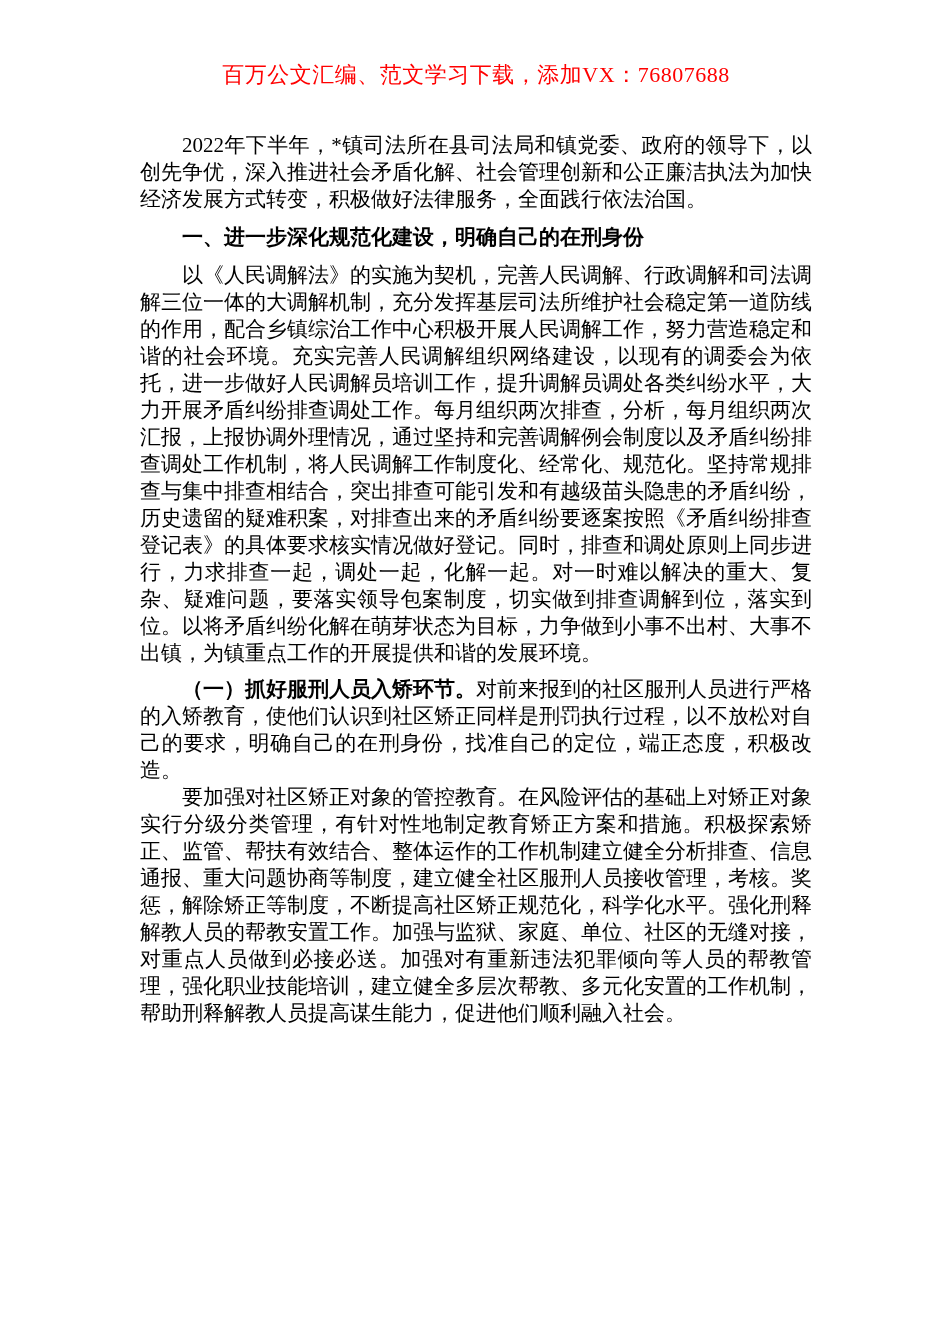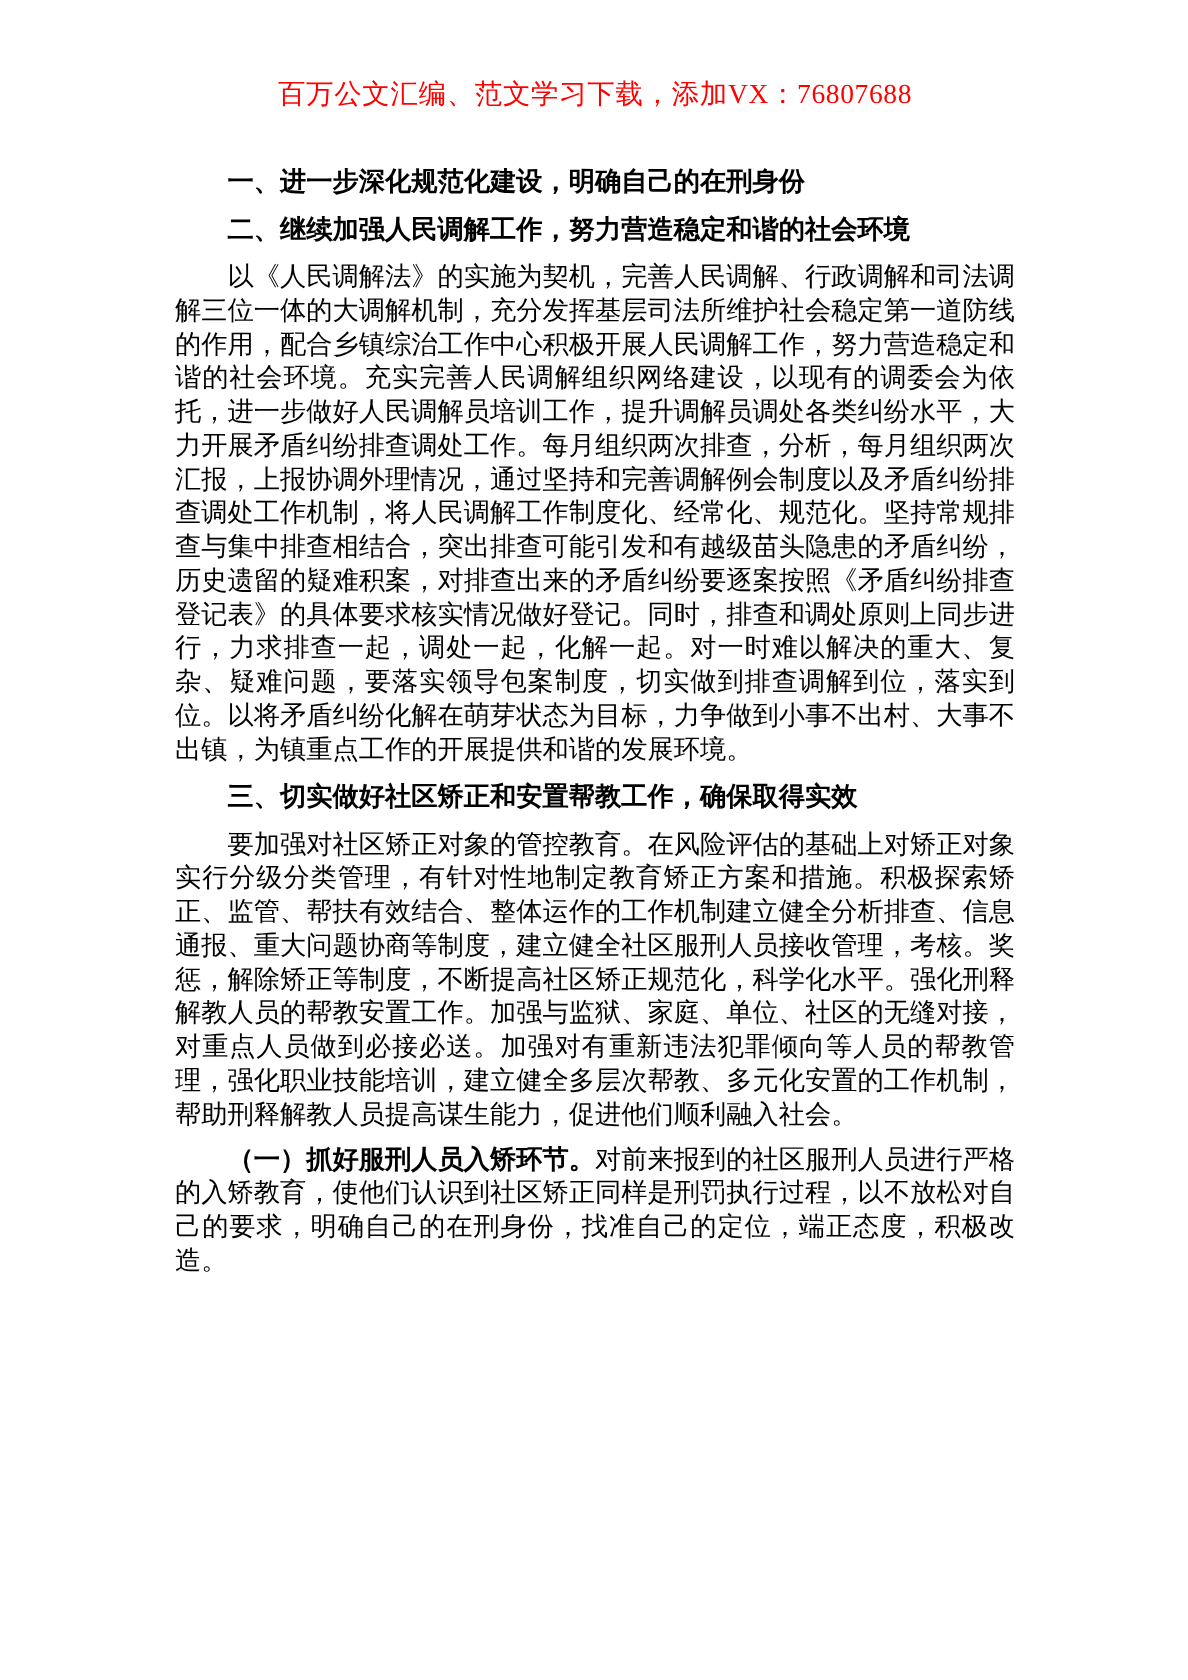--- a/index.html
+++ b/index.html
@@ -43,20 +43,19 @@
   .doc strong {
     font-weight: bold;
   }
 </style>
 </head>
 <body>
 
 <div class="page" style="color: rgb(0, 0, 0);">
   <div class="notice" style="color: rgb(255, 0, 0);">百万公文汇编、范文学习下载，添加VX：76807688</div>
   <div class="doc" id="doc-body">
+      <p class="body">2022年下半年，*镇司法所在县司法局和镇党委、政府的领导下，以创先争优，深入推进社会矛盾化解、社会管理创新和公正廉洁执法为加快经济发展方式转变，积极做好法律服务，全面践行依法治国。</p>
       <p class="heading">一、进一步深化规范化建设，明确自己的在刑身份</p>
-      <p class="heading">二、继续加强人民调解工作，努力营造稳定和谐的社会环境</p>
       <p class="body">以《人民调解法》的实施为契机，完善人民调解、行政调解和司法调解三位一体的大调解机制，充分发挥基层司法所维护社会稳定第一道防线的作用，配合乡镇综治工作中心积极开展人民调解工作，努力营造稳定和谐的社会环境。充实完善人民调解组织网络建设，以现有的调委会为依托，进一步做好人民调解员培训工作，提升调解员调处各类纠纷水平，大力开展矛盾纠纷排查调处工作。每月组织两次排查，分析，每月组织两次汇报，上报协调外理情况，通过坚持和完善调解例会制度以及矛盾纠纷排查调处工作机制，将人民调解工作制度化、经常化、规范化。坚持常规排查与集中排查相结合，突出排查可能引发和有越级苗头隐患的矛盾纠纷，历史遗留的疑难积案，对排查出来的矛盾纠纷要逐案按照《矛盾纠纷排查登记表》的具体要求核实情况做好登记。同时，排查和调处原则上同步进行，力求排查一起，调处一起，化解一起。对一时难以解决的重大、复杂、疑难问题，要落实领导包案制度，切实做到排查调解到位，落实到位。以将矛盾纠纷化解在萌芽状态为目标，力争做到小事不出村、大事不出镇，为镇重点工作的开展提供和谐的发展环境。</p>
-      <p class="heading">三、切实做好社区矫正和安置帮教工作，确保取得实效</p>
+      <p class="body sub"><strong>（一）抓好服刑人员入矫环节。</strong>对前来报到的社区服刑人员进行严格的入矫教育，使他们认识到社区矫正同样是刑罚执行过程，以不放松对自己的要求，明确自己的在刑身份，找准自己的定位，端正态度，积极改造。</p>
       <p class="body">要加强对社区矫正对象的管控教育。在风险评估的基础上对矫正对象实行分级分类管理，有针对性地制定教育矫正方案和措施。积极探索矫正、监管、帮扶有效结合、整体运作的工作机制建立健全分析排查、信息通报、重大问题协商等制度，建立健全社区服刑人员接收管理，考核。奖惩，解除矫正等制度，不断提高社区矫正规范化，科学化水平。强化刑释解教人员的帮教安置工作。加强与监狱、家庭、单位、社区的无缝对接，对重点人员做到必接必送。加强对有重新违法犯罪倾向等人员的帮教管理，强化职业技能培训，建立健全多层次帮教、多元化安置的工作机制，帮助刑释解教人员提高谋生能力，促进他们顺利融入社会。</p>
-      <p class="body sub"><strong>（一）抓好服刑人员入矫环节。</strong>对前来报到的社区服刑人员进行严格的入矫教育，使他们认识到社区矫正同样是刑罚执行过程，以不放松对自己的要求，明确自己的在刑身份，找准自己的定位，端正态度，积极改造。</p>
     </div>
 </div>
 
 </body></html>

